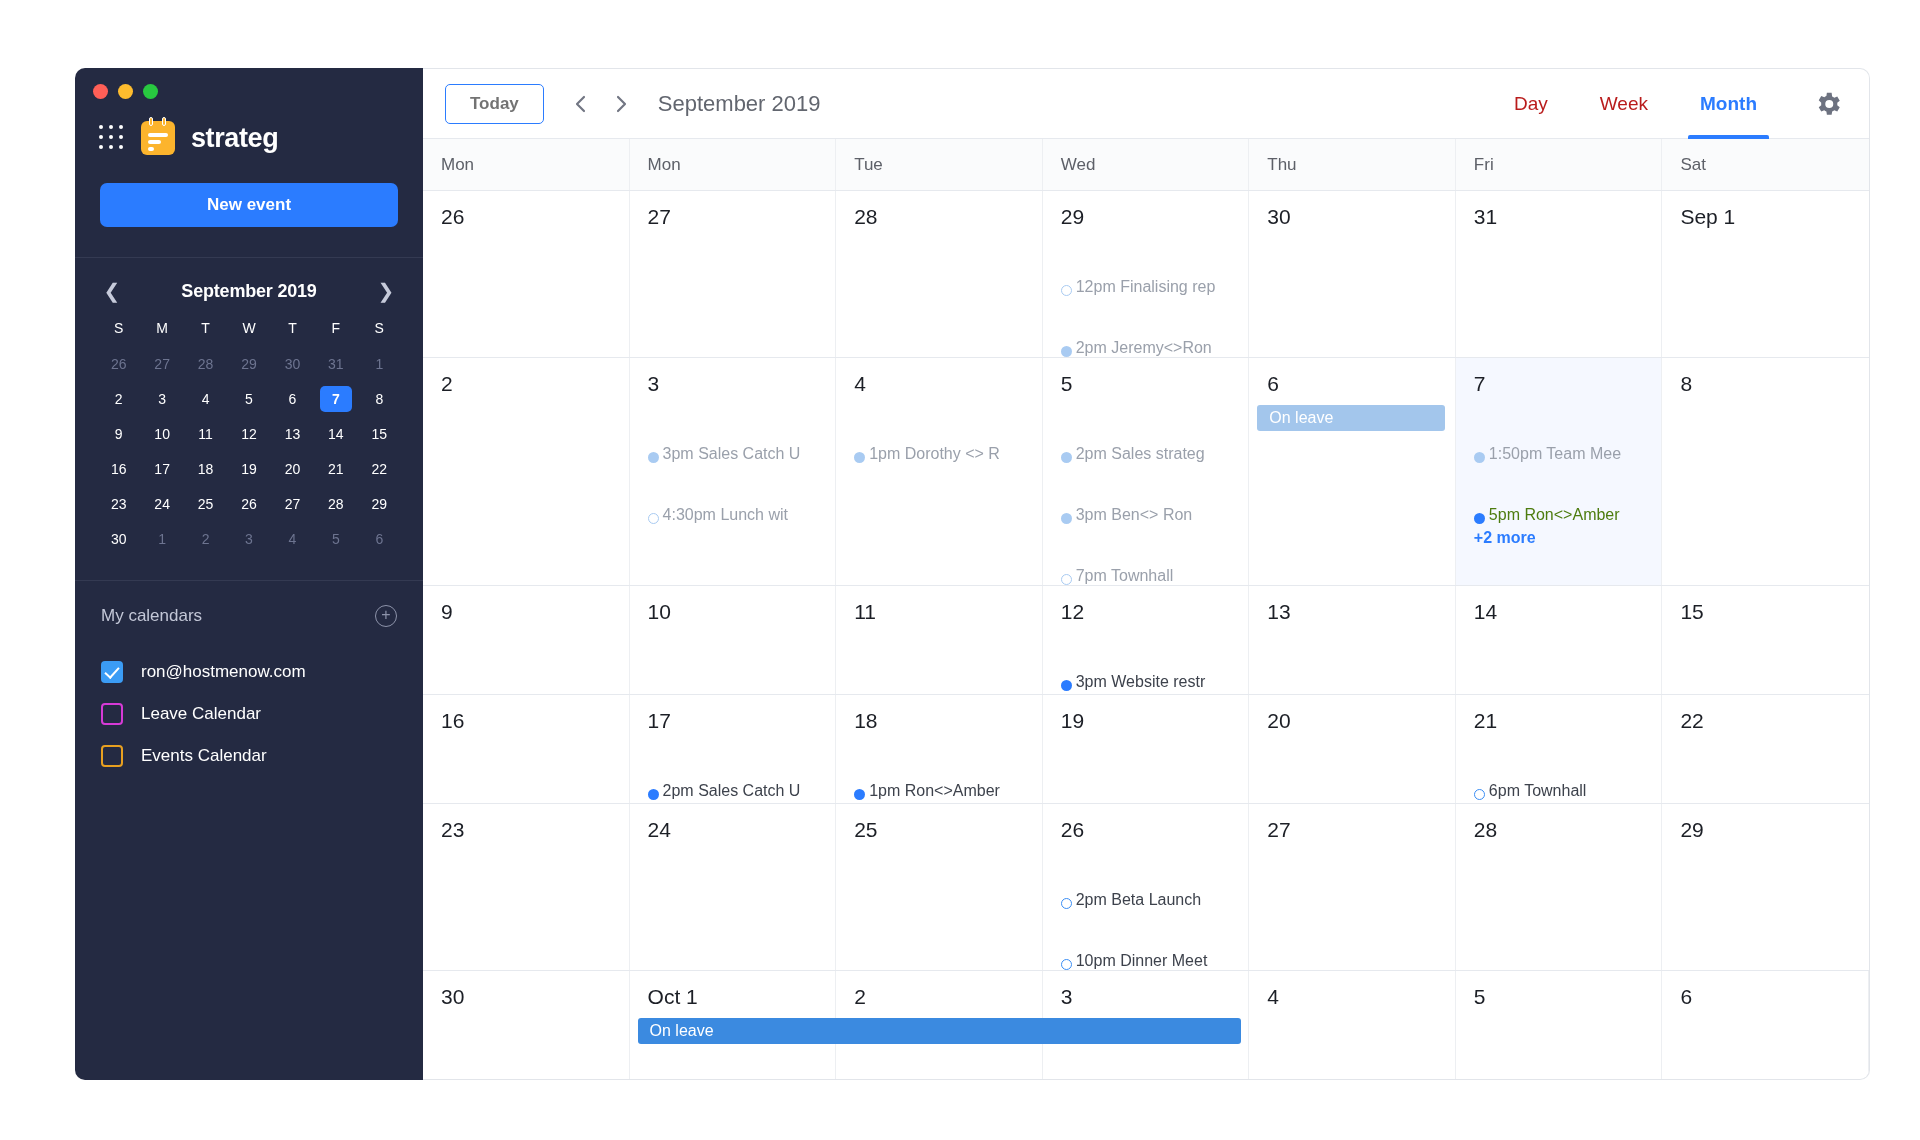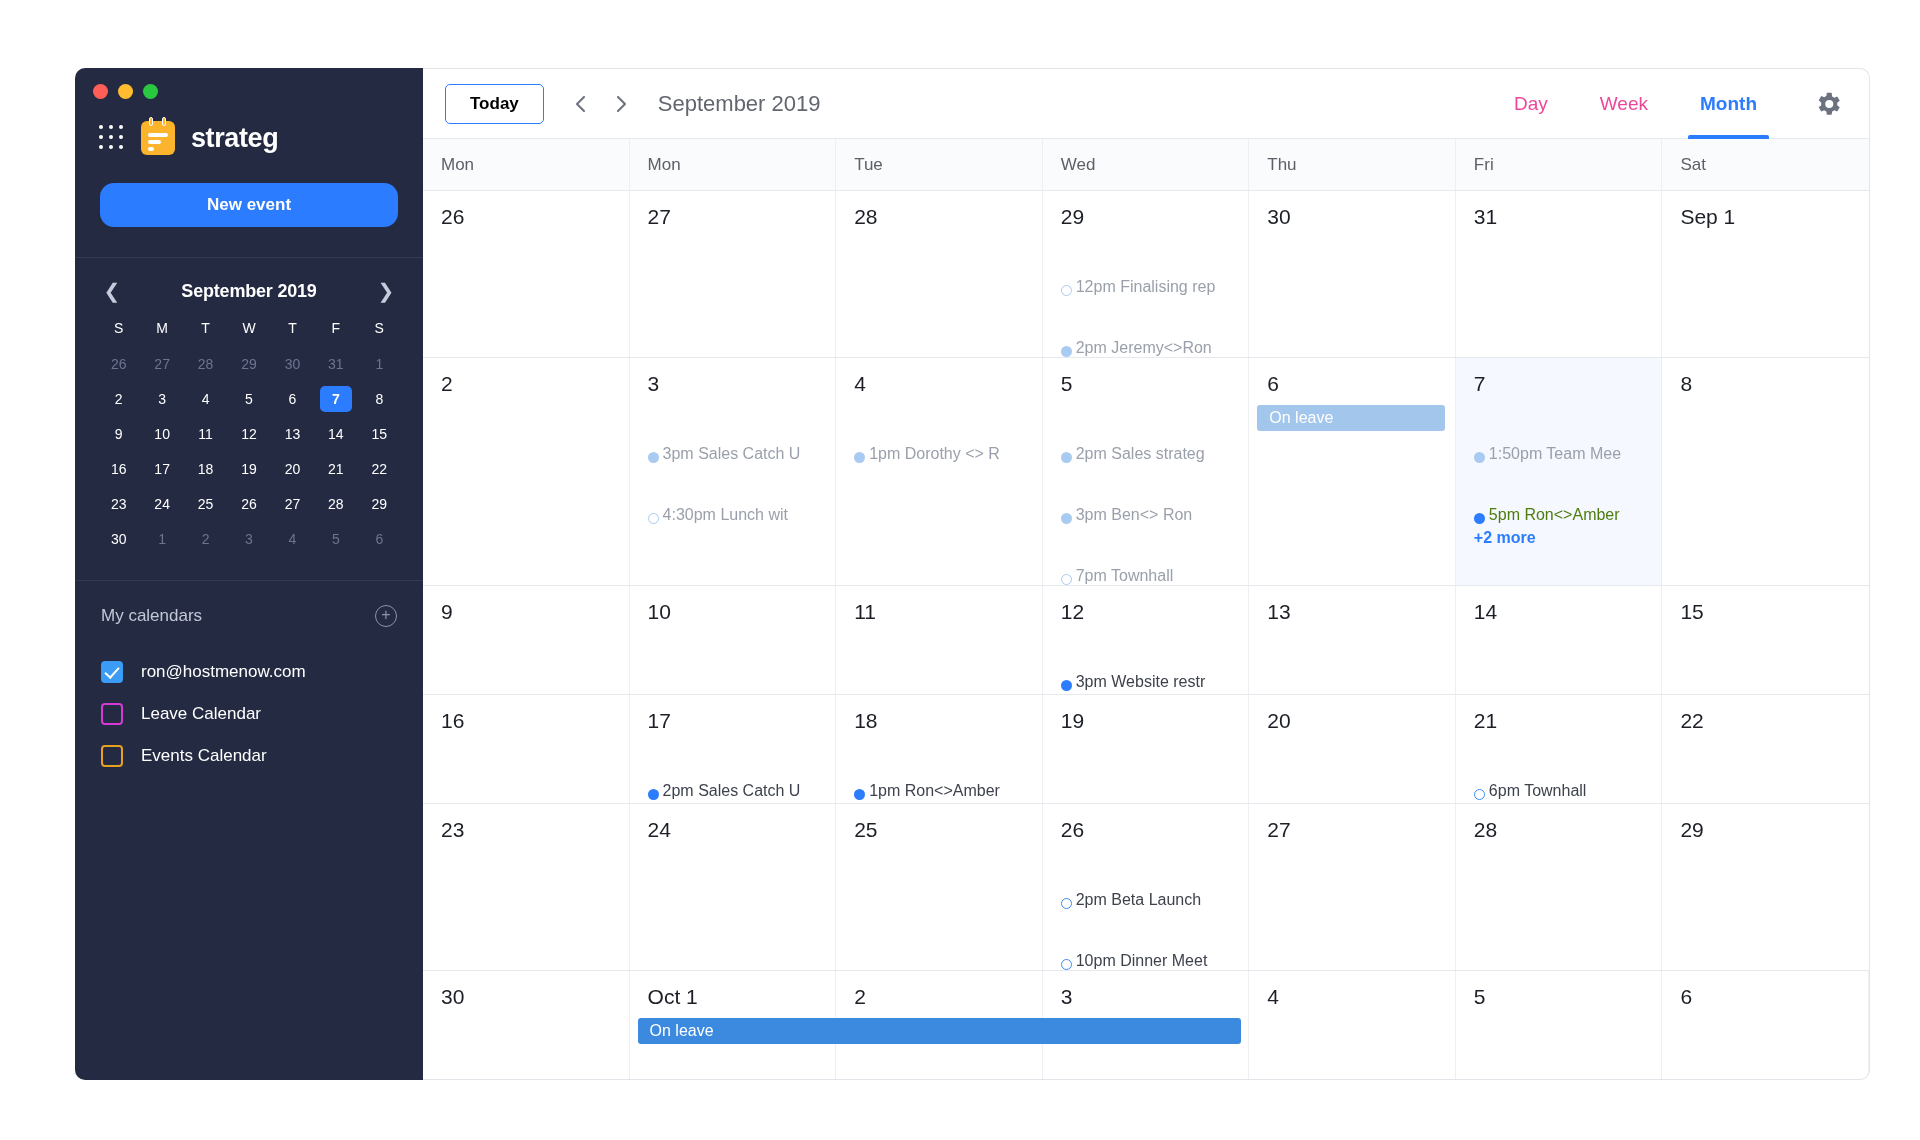--- a/index.html
+++ b/index.html
@@ -71,21 +71,21 @@
   .cal-logo .b3 { top: 26px; left: 7px; width: 6px; }
   .brand-name {
     color: #ffffff; font-size: 27px; font-weight: bold;
     letter-spacing: -0.4px;
   }
 
   .new-event {
     margin: 28px 25px 0 25px;
     height: 44px;
     background: #2b7cff;
-    border: none; border-radius: 14px;
+    border: none; border-radius: 7px;
     color: #ffffff; font-size: 17px; font-weight: bold;
     font-family: "Liberation Sans", sans-serif;
     cursor: pointer;
   }
   .sb-divider { height: 1px; background: #343a52; margin-top: 30px; }
 
   .mini-head {
     display: flex; align-items: center;
     padding: 22px 26px 0 26px;
     color: #ffffff;
@@ -168,42 +168,42 @@
   }
   .toolbar {
     height: 70px; flex: none;
     display: flex; align-items: center;
     padding: 0 26px 0 22px;
     border-bottom: 1px solid #e6e9ee;
   }
   .today-btn {
     height: 40px; padding: 0 24px;
     border: 1px solid #2b7cff; border-radius: 5px;
-    background: #ffffff; color: #000000;
+    background: #ffffff; color: #737373;
     font-size: 17px; font-weight: bold;
     font-family: "Liberation Sans", sans-serif;
     cursor: pointer;
   }
   .nav-arrows { display: flex; gap: 6px; margin-left: 20px; }
   .nav-arrow {
     width: 34px; height: 34px;
     display: flex; align-items: center; justify-content: center;
     color: #727683; cursor: pointer;
   }
   .nav-arrow svg { width: 16px; height: 20px; }
   .period-title {
     margin-left: 20px;
     font-size: 22px; color: #62666f;
   }
   .spacer { flex: 1; }
   .view-tabs { display: flex; align-items: center; height: 70px; }
   .view-tab {
     height: 70px; padding: 0 26px;
     display: flex; align-items: center;
-    font-size: 19px; color: #ec4899;
+    font-size: 19px; color: #b91c1c;
     cursor: pointer; position: relative;
   }
   .view-tab.active { color: #2b7cff; font-weight: bold; }
   .view-tab.active::after {
     content: ""; position: absolute;
     left: 14px; right: 14px; bottom: 0; height: 4px;
     background: #2b7cff; border-radius: 2px 2px 0 0;
   }
   .gear {
     width: 30px; height: 30px; margin-left: 30px;

